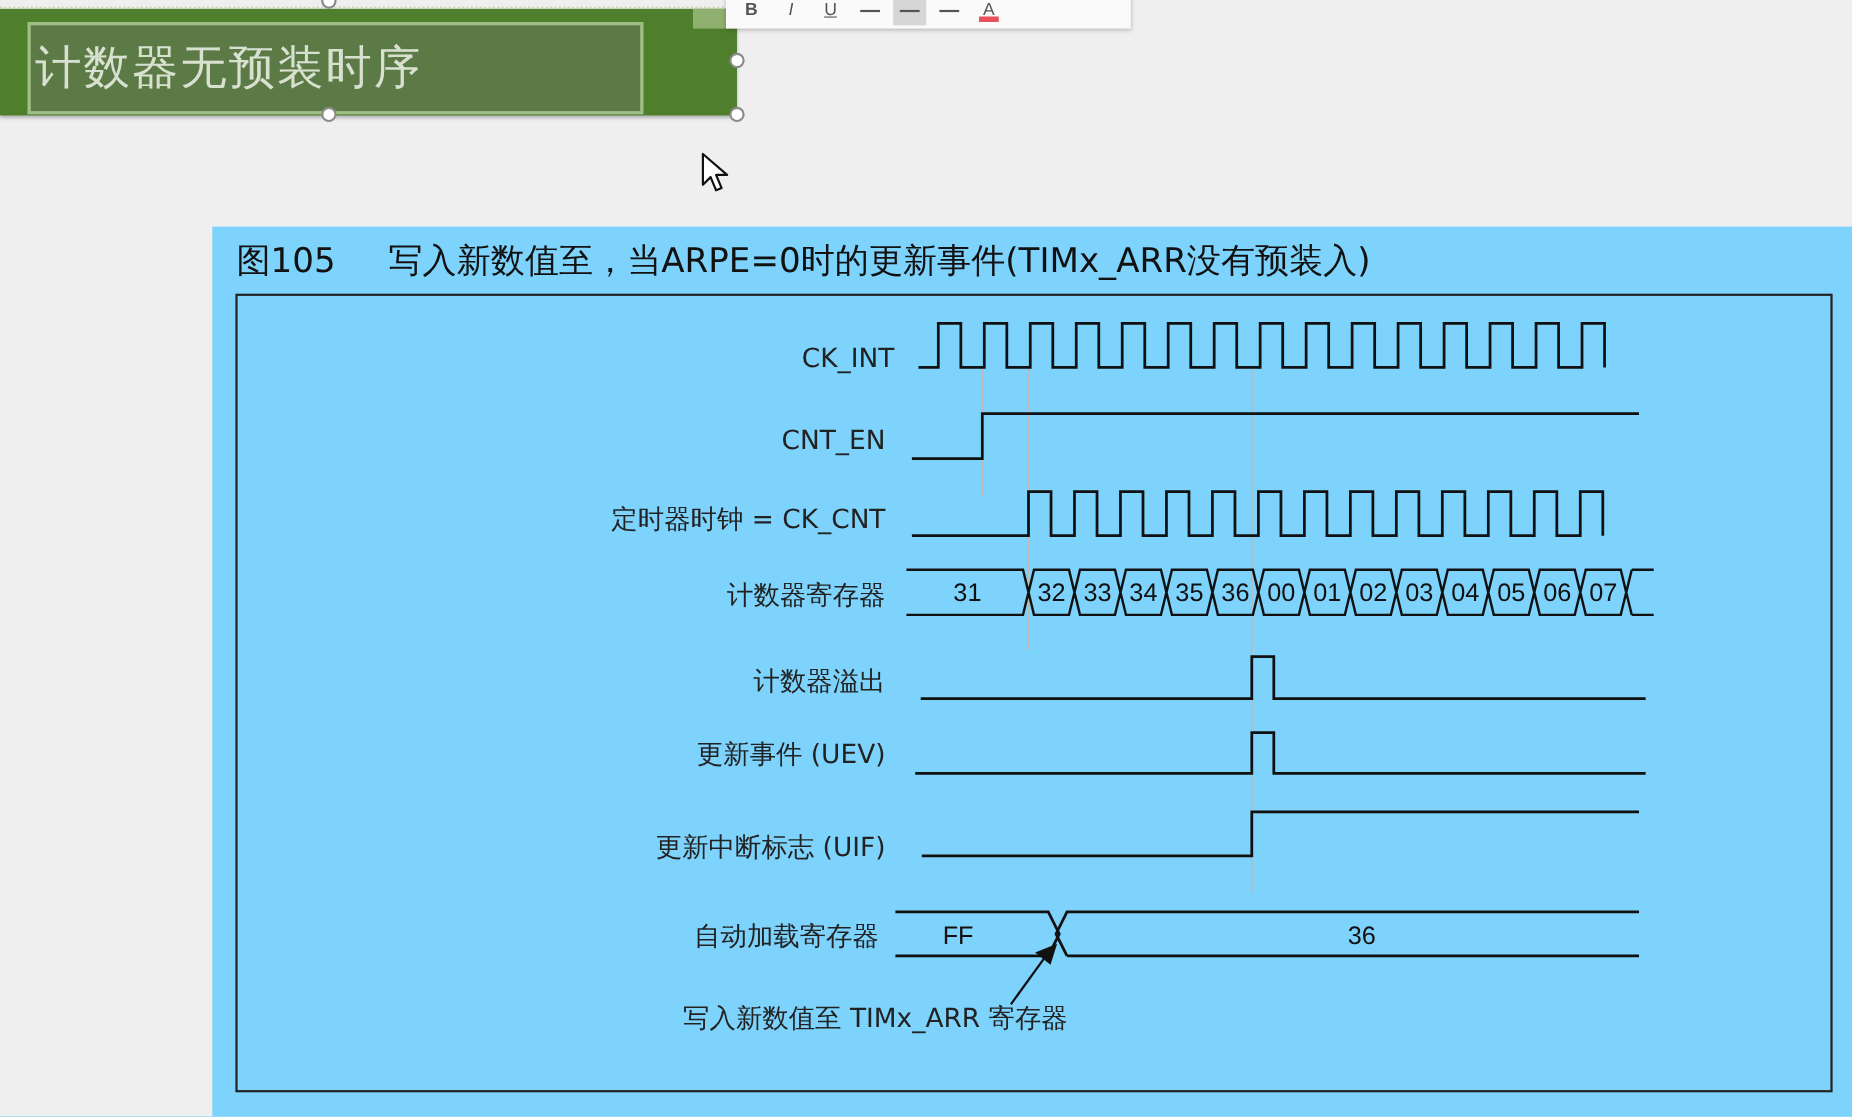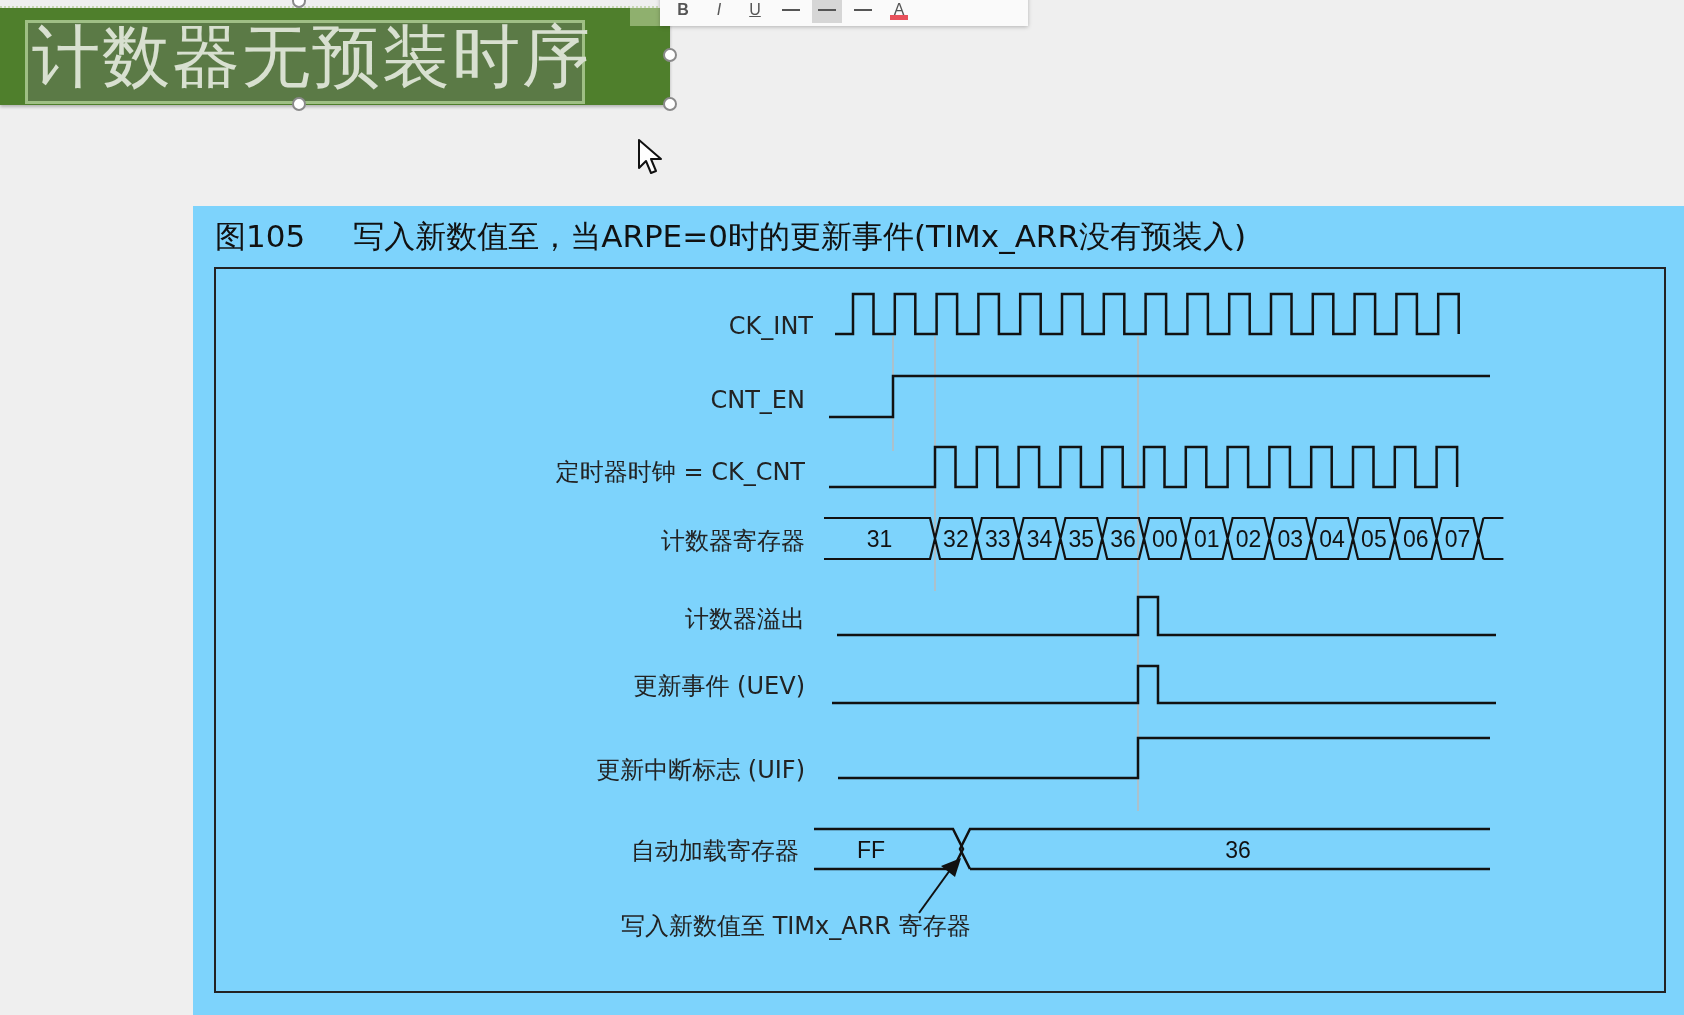--- a/index.html
+++ b/index.html
@@ -19,22 +19,22 @@
     border-top: 2px dotted #c9d9b6;
   }
   .title-textbox {
     position: absolute; left: 25px; top: 12px; width: 560px; height: 84px;
     border: 3px solid #9fbf85; box-sizing: border-box;
     background: #5b7a46;
     display: flex; align-items: center; justify-content: flex-start;
     padding-left: 4px;
   }
   .title-text {
-    color: #d8e0d0; font-size: 68px; letter-spacing: 2px; line-height: 1;
-    font-family: Liberation Mono, monospace;
+    color: #d8e0d0; font-size: 42px; letter-spacing: 2px; line-height: 1;
+    font-family: Liberation Serif, serif;
     white-space: nowrap;
   }
   .title-corner {
     position: absolute; left: 630px; top: 0px; width: 40px; height: 18px;
     background: #8fb06e;
   }
   .handle {
     position: absolute; width: 14px; height: 14px; border-radius: 50%;
     background: #fff; border: 2px solid #8a8a8a; box-sizing: border-box;
   }

